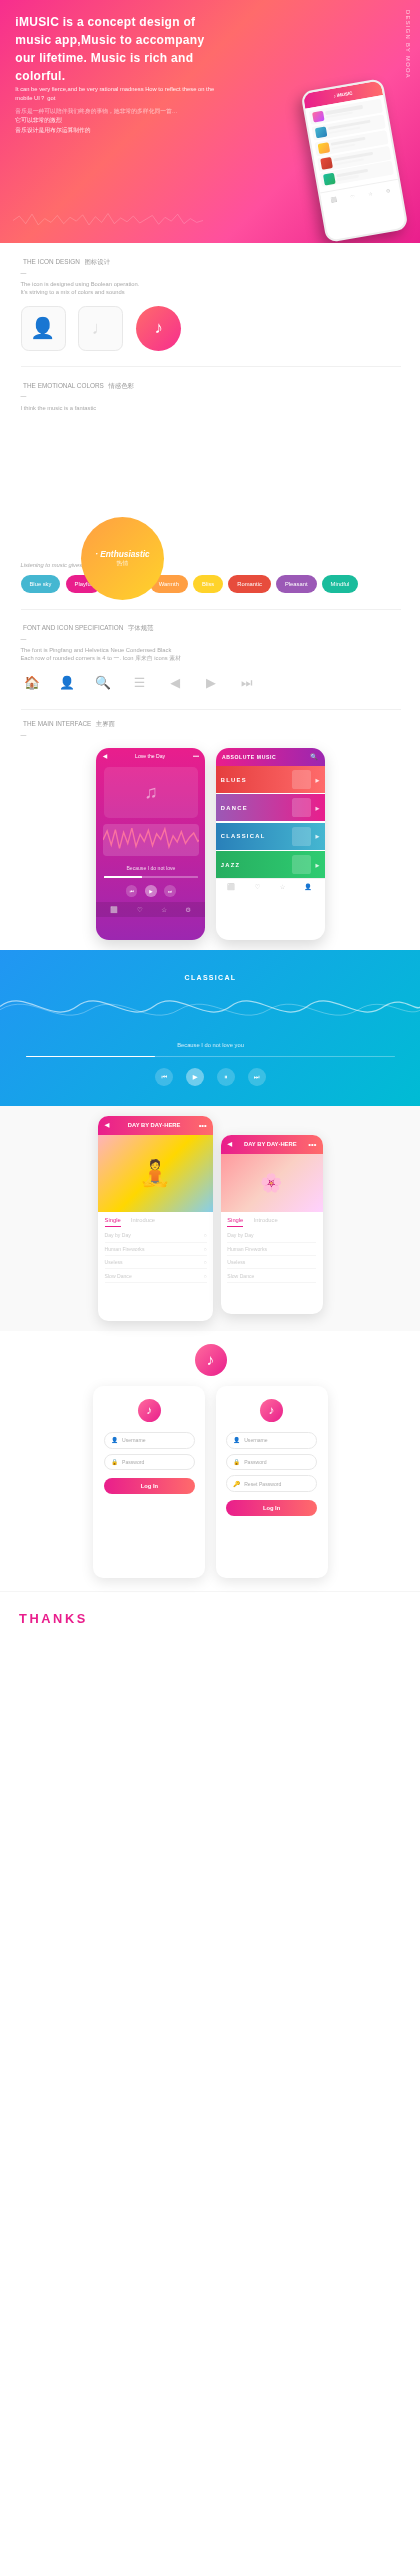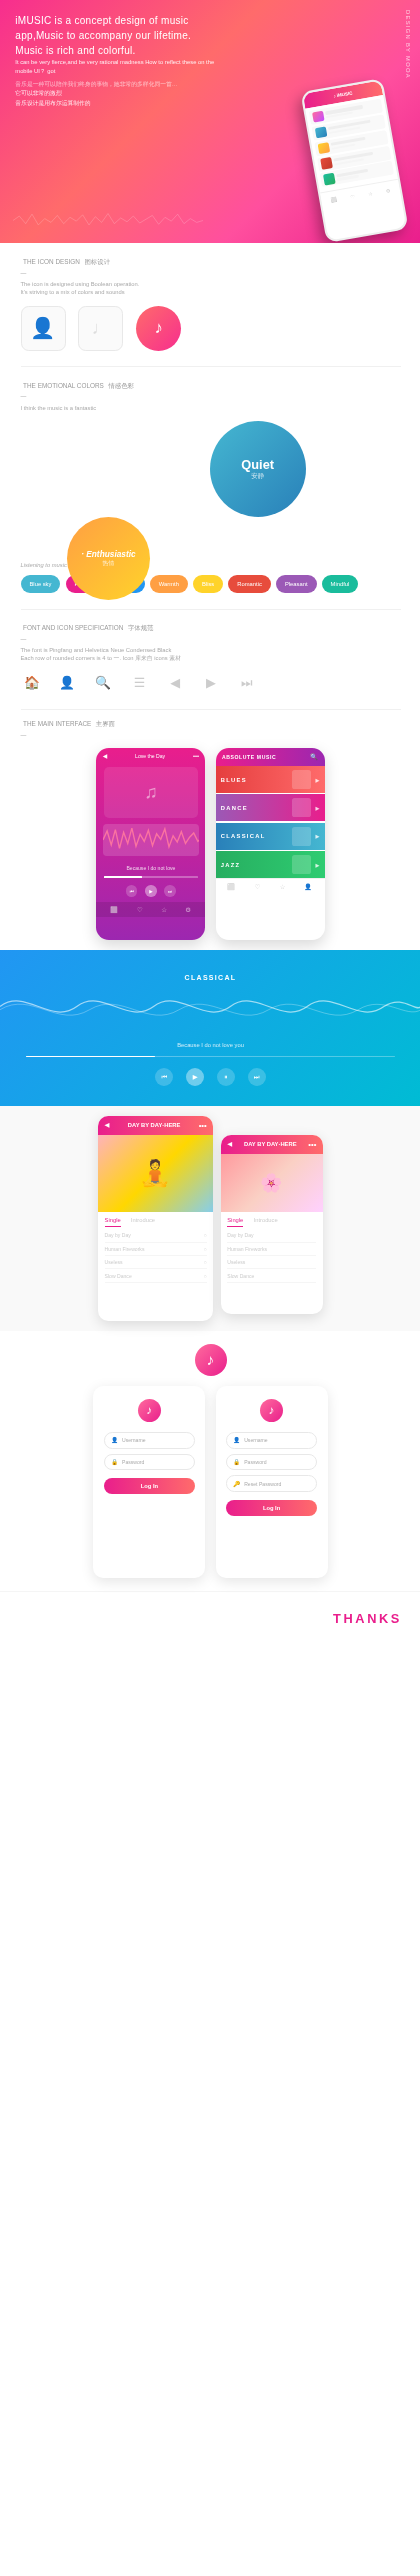--- a/index.html
+++ b/index.html
@@ -20,22 +20,22 @@
       display: flex;
       align-items: flex-start;
       padding: 12.8px 15.3px;
     }
     .hero-text {
       color: #fff;
       z-index: 2;
       max-width: 205px;
     }
     .hero-title {
-      font-size: 10px;
-      font-weight: 400;
+      font-size: 12px;
+      font-weight: 700;
       line-height: 1.5;
       margin-bottom: 0;
       letter-spacing: 0.3px;
     }
     .hero-desc {
       font-size: 5.8px;
       line-height: 1.6;
       opacity: 0.9;
     }
     .hero-brand {
@@ -573,21 +573,21 @@
       justify-content: center;
       color: #fff;
       font-size: 5.8px;
       font-weight: 600;
       margin-top: 2.6px;
     }
 
     
     .thanks-section {
       padding: 19px;
-      text-align: right;
+      text-align: left;
       border-top: 1.3px solid #f5f5f5;
     }
     .thanks-text {
       font-size: 12.8px;
       font-weight: 700;
       color: #e91e8c;
       letter-spacing: 2.6px;
     }
 
     
@@ -720,30 +720,26 @@
     <span>THE EMOTIONAL COLORS</span>
     <span>情感色彩</span>
   </div>
   <div class="section-sub">—</div>
   <div class="section-desc">I think the music is a fantastic</div>
 
   <div class="circles-container">
     <div style="position:relative; width:179px; height:128px;">
 
 
-      <div class="circle-enthusiastic" style="position:absolute; left:72px; top:58px;">
+      <div class="circle-enthusiastic" style="position:absolute; left:86px; top:58px;">
         <div class="label-en">· Enthusiastic</div>
         <div class="label-cn">热情</div>
       </div>
     </div>
 
-    <div class="circle-quiet" style="margin-left: 10.2px;">
-      <div class="label-en">Quiet</div>
-      <div class="label-cn">安静</div>
-    </div>
   </div>
 
   <div class="listening-text">Listening to music gives you a good mood</div>
 
   <div class="color-tags">
     <div class="color-tag" style="background:#45b7d1;">Blue sky</div>
     <div class="color-tag" style="background:#e91e8c;">Playful</div>
     <div class="color-tag" style="background:#2196f3;">Tranquil</div>
     <div class="color-tag" style="background:#ff9f43;">Warmth</div>
     <div class="color-tag" style="background:#ffd32a; color:#fff;">Bliss</div>

